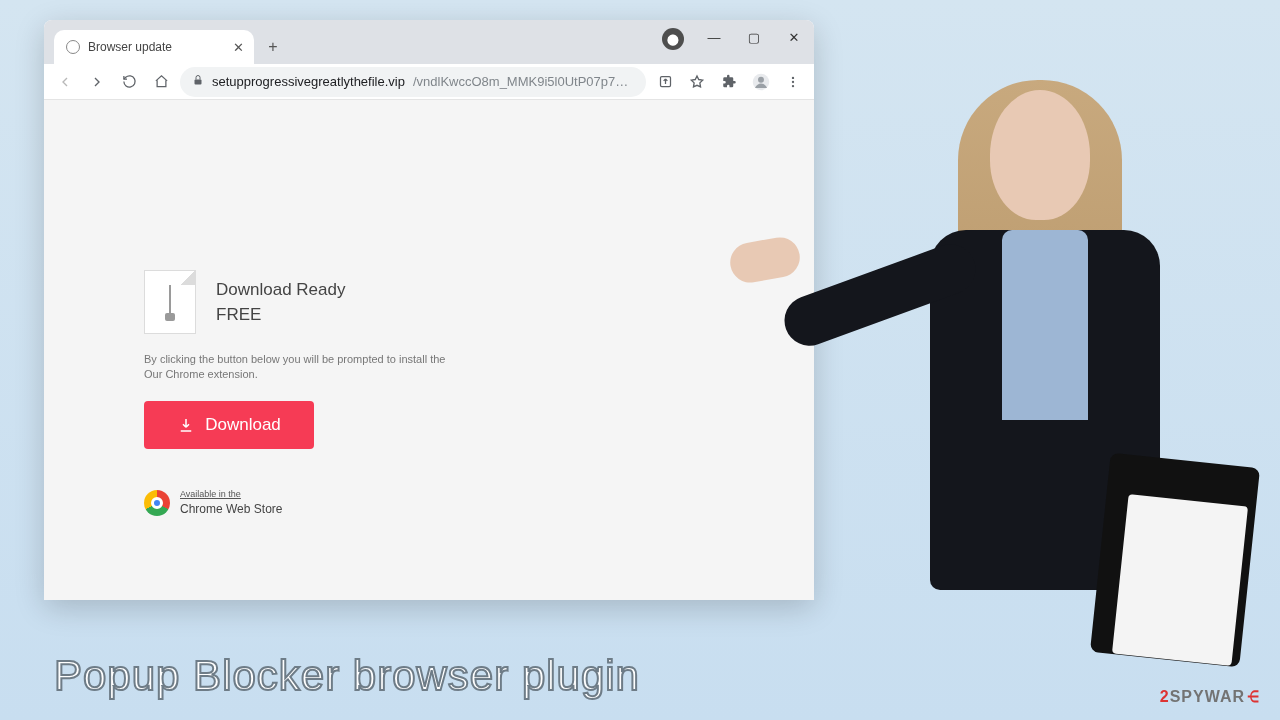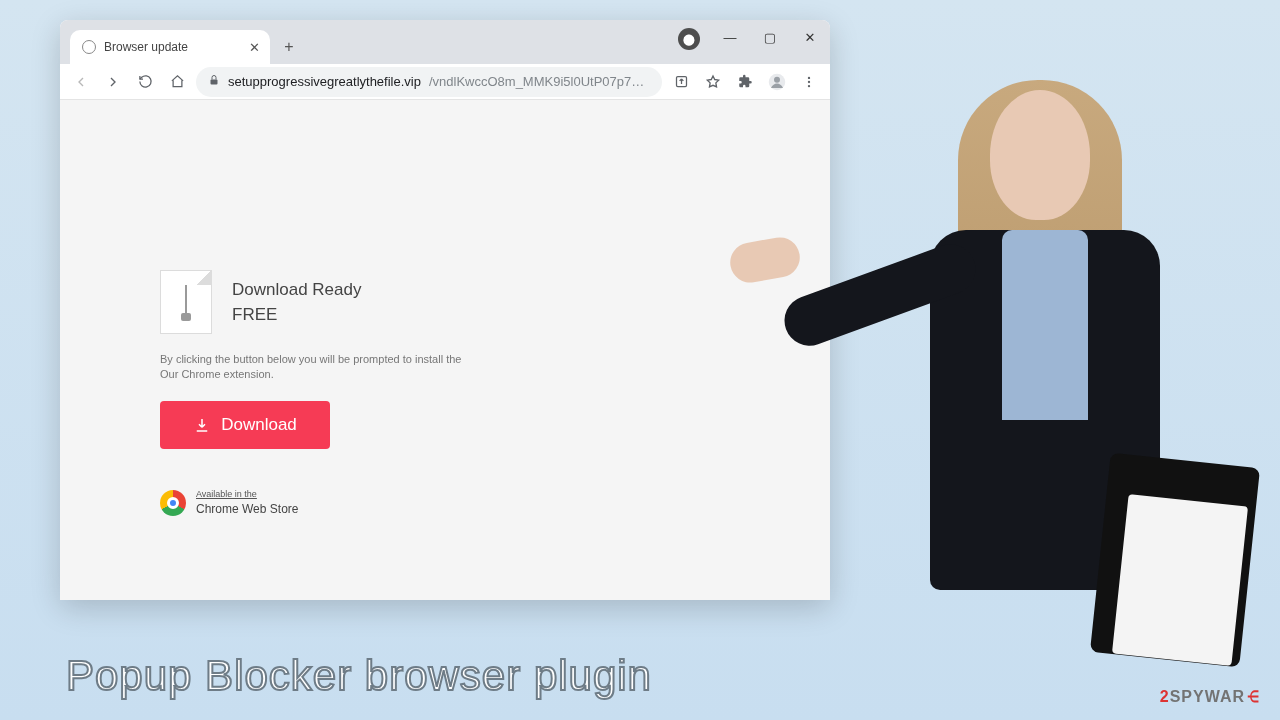--- a/index.html
+++ b/index.html
@@ -3,21 +3,21 @@
 <meta charset="utf-8">
 <style>
   * { margin: 0; padding: 0; box-sizing: border-box; }
   body {
     width: 1280px; height: 720px;
     background: linear-gradient(180deg, #d4e5f1 0%, #c8def0 100%);
     font-family: "Segoe UI", Arial, sans-serif;
     position: relative; overflow: hidden;
   }
   .browser-window {
-    position: absolute; top: 20px; left: 60px;
+    position: absolute; top: 20px; left: 44px;
     width: 770px; height: 580px;
     background: #fff;
     border-radius: 8px;
     box-shadow: 0 8px 30px rgba(0,0,0,.18);
     display: flex; flex-direction: column;
   }
   
   .titlebar { height: 44px; background: #dee1e6; border-radius: 8px 8px 0 0; display:flex; align-items:flex-end; position:relative;}
   .tab { background:#fff; height:34px; margin-left:10px; border-radius:10px 10px 0 0; display:flex; align-items:center; padding:0 10px 0 12px; gap:8px; min-width:200px;}
   .tab .globe { width:14px; height:14px; border:1.3px solid #888; border-radius:50%; position:relative; }
@@ -49,21 +49,21 @@
   .btnrow { display:flex; gap:22px;}
   .dlbtn { background:#f63b55; color:#fff; border:none; height:48px; width:170px; border-radius:4px; font-size:17px; display:flex; align-items:center; justify-content:center; gap:10px; cursor:pointer;}
   .dlbtn svg { width:18px; height:18px;}
   .stepbtn { background:#fff; border:1px solid #e2e2e2; height:48px; width:140px; border-radius:4px; color:#b0b0b0; font-size:16px; cursor:default;}
   .store { display:flex; align-items:center; gap:10px; margin-top:40px;}
   .chrome-logo { width:26px; height:26px; border-radius:50%; background:conic-gradient(#ea4335 0 120deg,#34a853 120deg 240deg,#fbbc05 240deg 360deg); position:relative;}
   .chrome-logo::after{content:"";position:absolute;inset:7px;border-radius:50%;background:#4285f4;border:3px solid #fff;}
   .store-txt small{ font-size:9px; color:#555; display:block;text-decoration:underline;}
   .store-txt span{ font-size:12px; color:#444;}
   
-  .caption { position:absolute; bottom:20px; left:66px; font-size:42px; font-weight:400; color:#fff; -webkit-text-stroke:2px #6e7c87; text-stroke:2px #6e7c87; letter-spacing:1px; font-family:Arial,sans-serif;}
+  .caption { position:absolute; bottom:20px; left:54px; font-size:42px; font-weight:400; color:#fff; -webkit-text-stroke:2px #6e7c87; text-stroke:2px #6e7c87; letter-spacing:1px; font-family:Arial,sans-serif;}
   
   .wm { position:absolute; right:18px; bottom:14px; font-size:16px; font-weight:700; letter-spacing:1px;}
   .wm .n2{color:#d33;}
   .wm .spy{color:#737373;}
   .wm .kite{color:#d33; display:inline-block; transform:scaleX(.7);}
   
   .person { position:absolute; right:40px; top:80px; width:400px; height:620px; pointer-events:none;}
   .person .head{ position:absolute; left:150px; top:10px; width:100px; height:130px; background:#e8c9b4; border-radius:50% 50% 46% 46%;}
   .person .hair{ position:absolute; left:118px; top:0; width:164px; height:360px; background:linear-gradient(180deg,#c8a97e,#b69567); border-radius:80px 80px 40px 40px;}
   .person .torso{ position:absolute; left:90px; top:150px; width:230px; height:360px; background:#14161c; border-radius:36px 36px 10px 10px;}

